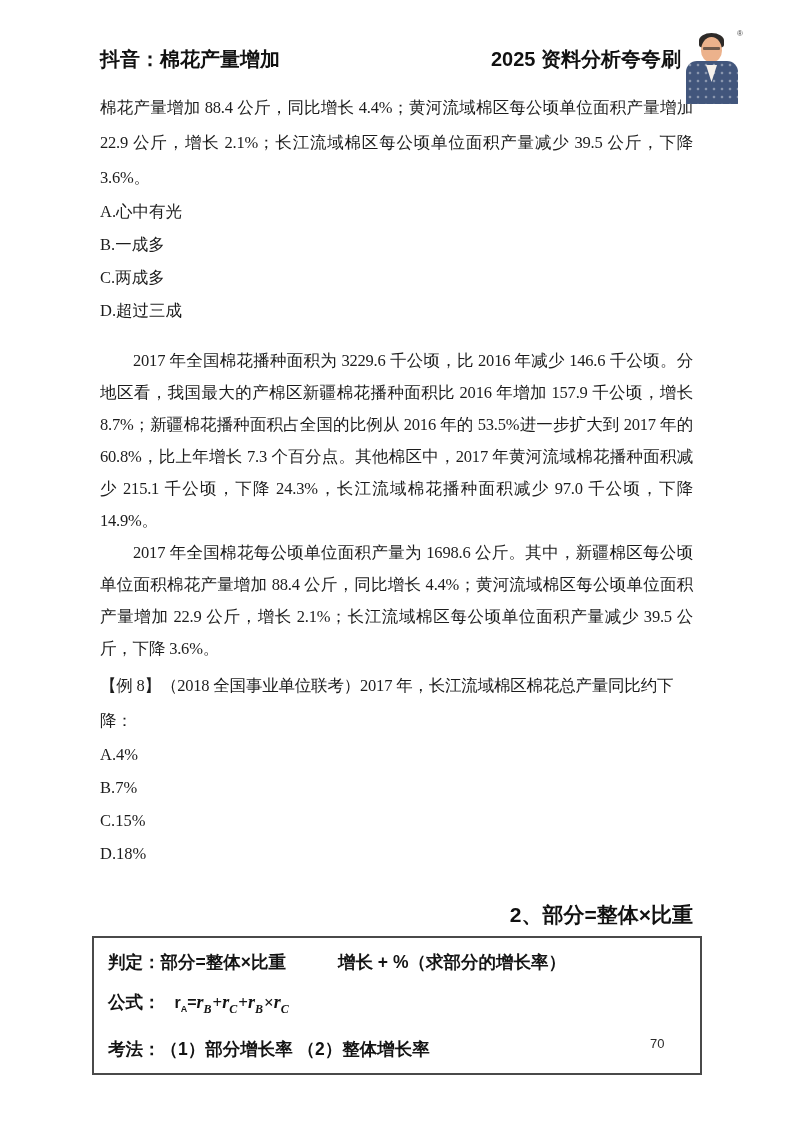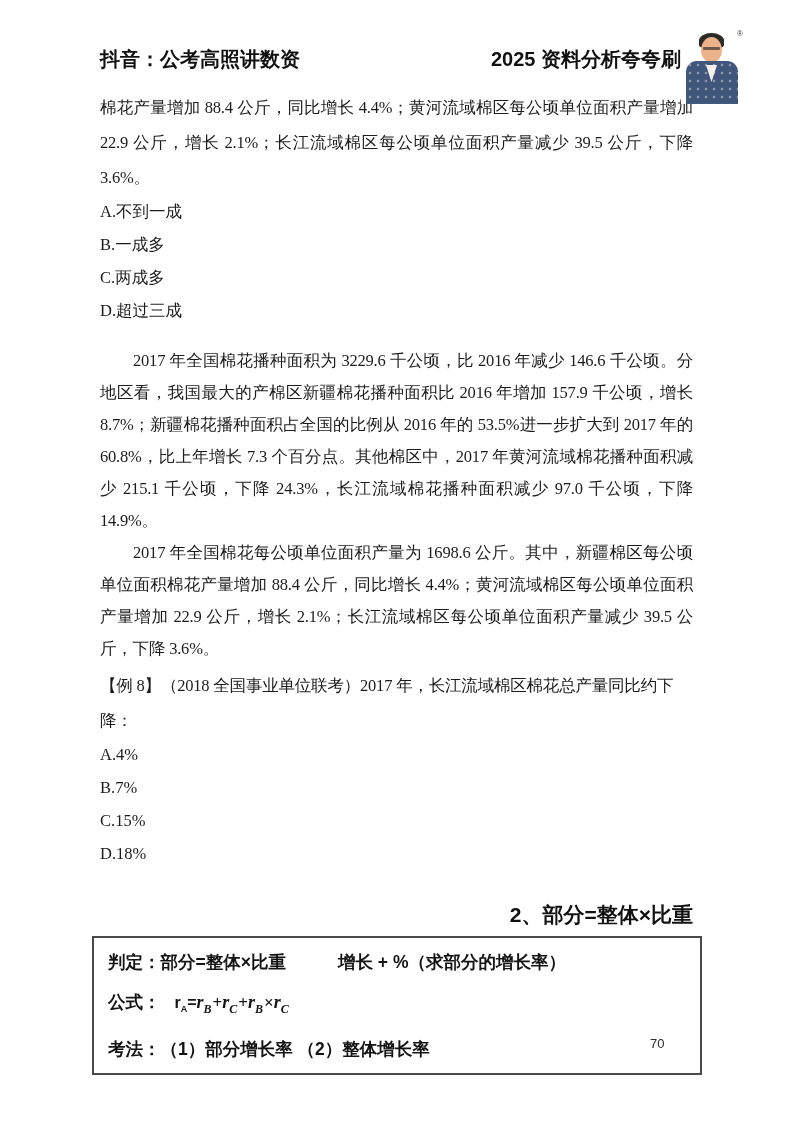--- a/index.html
+++ b/index.html
@@ -180,28 +180,28 @@
   }
 </style>
 </head>
 <body>
 
 <div class="page">
 
   <div class="content">
 
     <div class="header">
-      <span class="left">抖音：公考高照讲数资</span>
+      <span class="left">抖音：棉花产量增加</span>
       <span class="right">2025 资料分析夸夸刷</span>
     </div>
 
     <p class="p-intro">棉花产量增加 88.4 公斤，同比增长 4.4%；黄河流域棉区每公顷单位面积产量增加 22.9 公斤，增长 2.1%；长江流域棉区每公顷单位面积产量减少 39.5 公斤，下降 3.6%。</p>
 
     <div class="options">
-      <div class="option">A.不到一成</div>
+      <div class="option">A.心中有光</div>
       <div class="option">B.一成多</div>
       <div class="option">C.两成多</div>
       <div class="option">D.超过三成</div>
     </div>
 
     <p class="passage-p first">2017 年全国棉花播种面积为 3229.6 千公顷，比 2016 年减少 146.6 千公顷。分地区看，我国最大的产棉区新疆棉花播种面积比 2016 年增加 157.9 千公顷，增长 8.7%；新疆棉花播种面积占全国的比例从 2016 年的 53.5%进一步扩大到 2017 年的 60.8%，比上年增长 7.3 个百分点。其他棉区中，2017 年黄河流域棉花播种面积减少 215.1 千公顷，下降 24.3%，长江流域棉花播种面积减少 97.0 千公顷，下降 14.9%。</p>
     <p class="passage-p">2017 年全国棉花每公顷单位面积产量为 1698.6 公斤。其中，新疆棉区每公顷单位面积棉花产量增加 88.4 公斤，同比增长 4.4%；黄河流域棉区每公顷单位面积产量增加 22.9 公斤，增长 2.1%；长江流域棉区每公顷单位面积产量减少 39.5 公斤，下降 3.6%。</p>
 
     <div class="question q8">【例 8】（2018 全国事业单位联考）2017 年，长江流域棉区棉花总产量同比约下降：</div>
     <div class="options">

